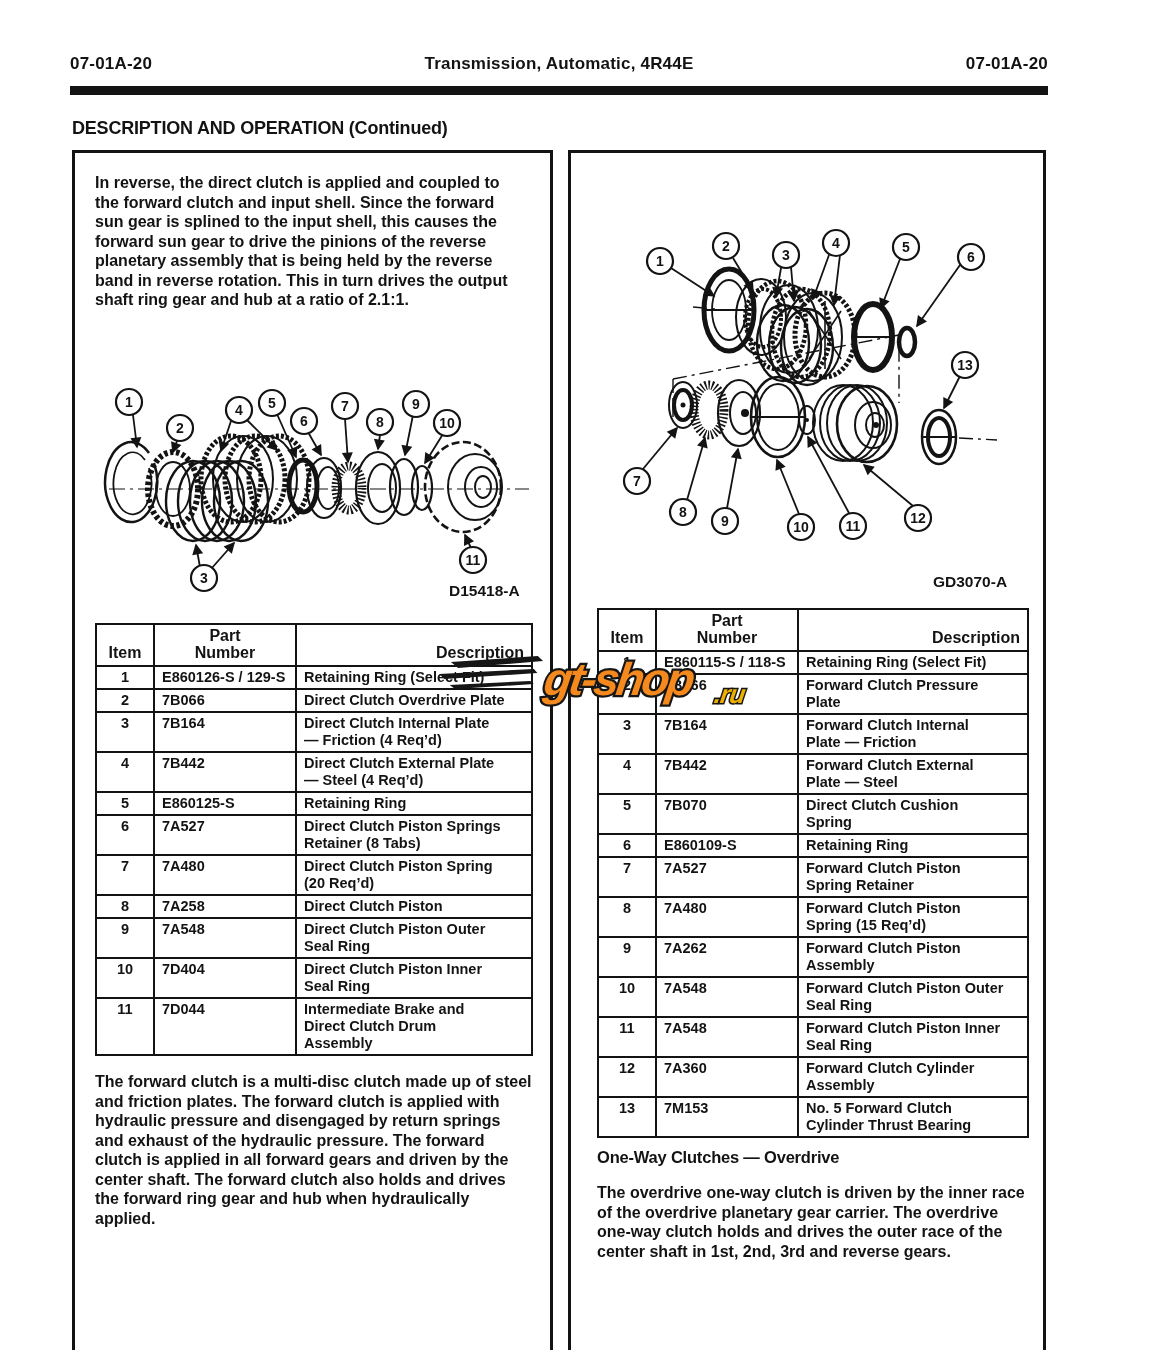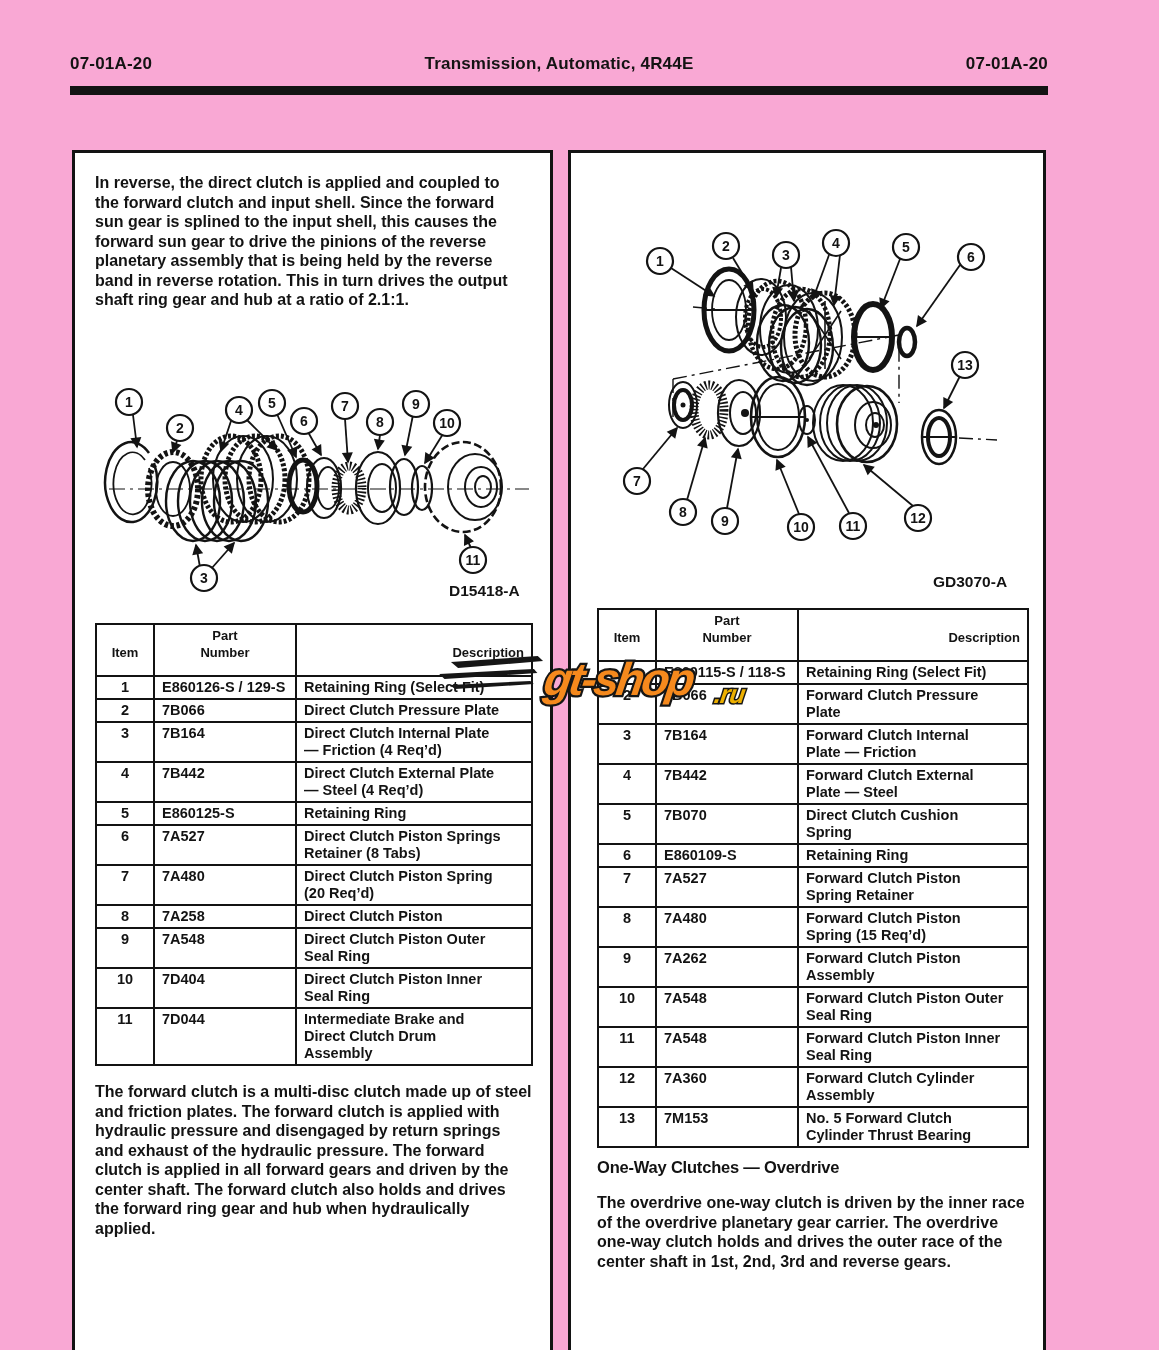--- a/index.html
+++ b/index.html
@@ -1,36 +1,36 @@
 <!DOCTYPE html>
 <html><head>
 <meta charset="utf-8">
 <style>
   * { margin:0; padding:0; box-sizing:border-box; }
   html,body { background:#9a9a9a; }
   .page {
     position:relative; width:1159px; height:1350px; margin:0 auto;
-    background:#f9a8d4; overflow:hidden; color:#131313;
+    background:#ffffff; overflow:hidden; color:#131313;
     font-family:"Liberation Sans", sans-serif; font-weight:bold;
   }
   .hdr { position:absolute; top:54px; left:70px; width:978px; display:flex;
          justify-content:space-between; align-items:baseline; font-size:17px; letter-spacing:.2px; }
   .hdr .mid { position:absolute; left:0; right:0; text-align:center; }
   .rule { position:absolute; top:86px; left:70px; width:978px; height:9px; background:#131313; }
   .sechead { position:absolute; top:118px; left:72px; font-size:18px; letter-spacing:-.2px; }
   .box { position:absolute; top:150px; width:481px; height:1250px; border:3px solid #131313; background:#fff; }
   .box.left  { left:72px;  width:481px; }
   .box.right { left:568px; width:478px; }
   .para { font-size:16px; line-height:19.5px; }
   .intro { position:absolute; top:20px; left:20px; width:430px; }
   .dsvg { position:absolute; }
   .stack { position:absolute; }
   table { border-collapse:collapse; font-size:14.5px; }
   th,td { border:2px solid #131313; padding:2px 7px; line-height:17px; }
-  th { vertical-align:bottom; font-size:13px; padding-bottom:14px; }
+  th { vertical-align:bottom; font-size:16px; padding-bottom:4px; }
   th.h-item { text-align:center; }
   th.h-part { text-align:center; white-space:pre-line; }
   th.h-desc { text-align:right; }
   td { vertical-align:top; }
   td.item { text-align:center; width:58px; }
   td.part { width:142px; white-space:nowrap; }
   td.desc { white-space:pre-line; }
   .ltab { width:438px; }
   .rtab { width:432px; }
   .subhead { font-size:16.5px; margin-top:10px; letter-spacing:-.2px; }
@@ -42,20 +42,21 @@
 <body>
 
 <div class="page">
 
   <div class="hdr">
     <span>07-01A-20</span>
     <span class="mid">Transmission, Automatic, 4R44E</span>
     <span>07-01A-20</span>
   </div>
   <div class="rule"></div>
+  <div class="sechead">DESCRIPTION AND OPERATION (Continued)</div>
 
   <div class="box left">
     <p class="para intro">In reverse, the direct clutch is applied and coupled to the forward clutch and input shell. Since the forward sun gear is splined to the input shell, this causes the forward sun gear to drive the pinions of the reverse planetary assembly that is being held by the reverse band in reverse rotation. This in turn drives the output shaft ring gear and hub at a ratio of 2.1:1.</p>
 
     <svg class="dsvg" style="left:6px; top:222px;" width="460" height="248" viewBox="0 0 460 248">
       <defs>
         <marker id="arL" viewBox="0 0 8 8" markerWidth="7" markerHeight="7" refX="6.5" refY="4" orient="auto">
           <path d="M0.5,0.5 L7.5,4 L0.5,7.5 Z" fill="#131313"></path>
         </marker>
       </defs>
@@ -164,21 +165,21 @@
         </thead>
         <tbody>
           <tr>
               <td class="item">1</td>
               <td class="part">E860126-S / 129-S</td>
               <td class="desc">Retaining Ring (Select Fit)</td>
             </tr>
           <tr>
               <td class="item">2</td>
               <td class="part">7B066</td>
-              <td class="desc">Direct Clutch Pressure Plate</td>
+              <td class="desc">Direct Clutch Overdrive Plate</td>
             </tr>
           <tr>
               <td class="item">3</td>
               <td class="part">7B164</td>
               <td class="desc">Direct Clutch Internal Plate
 — Friction (4 Req’d)</td>
             </tr>
           <tr>
               <td class="item">4</td>
               <td class="part">7B442</td>

